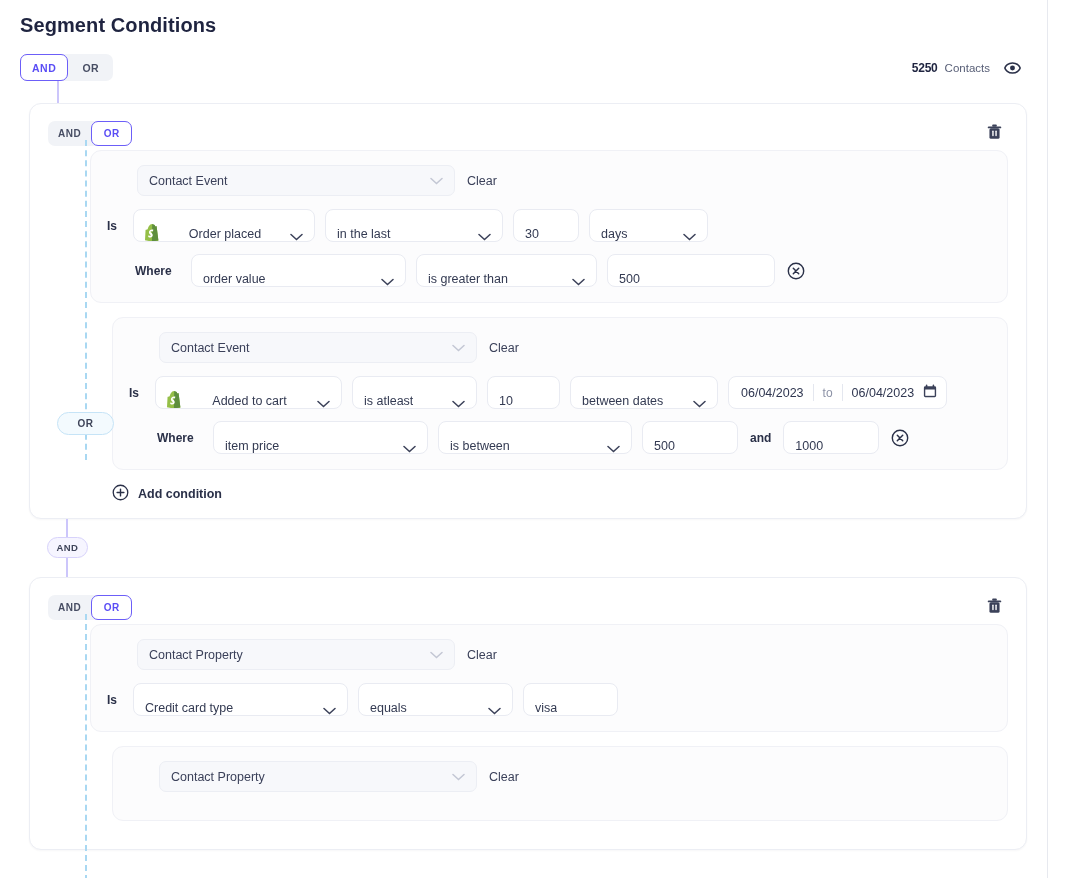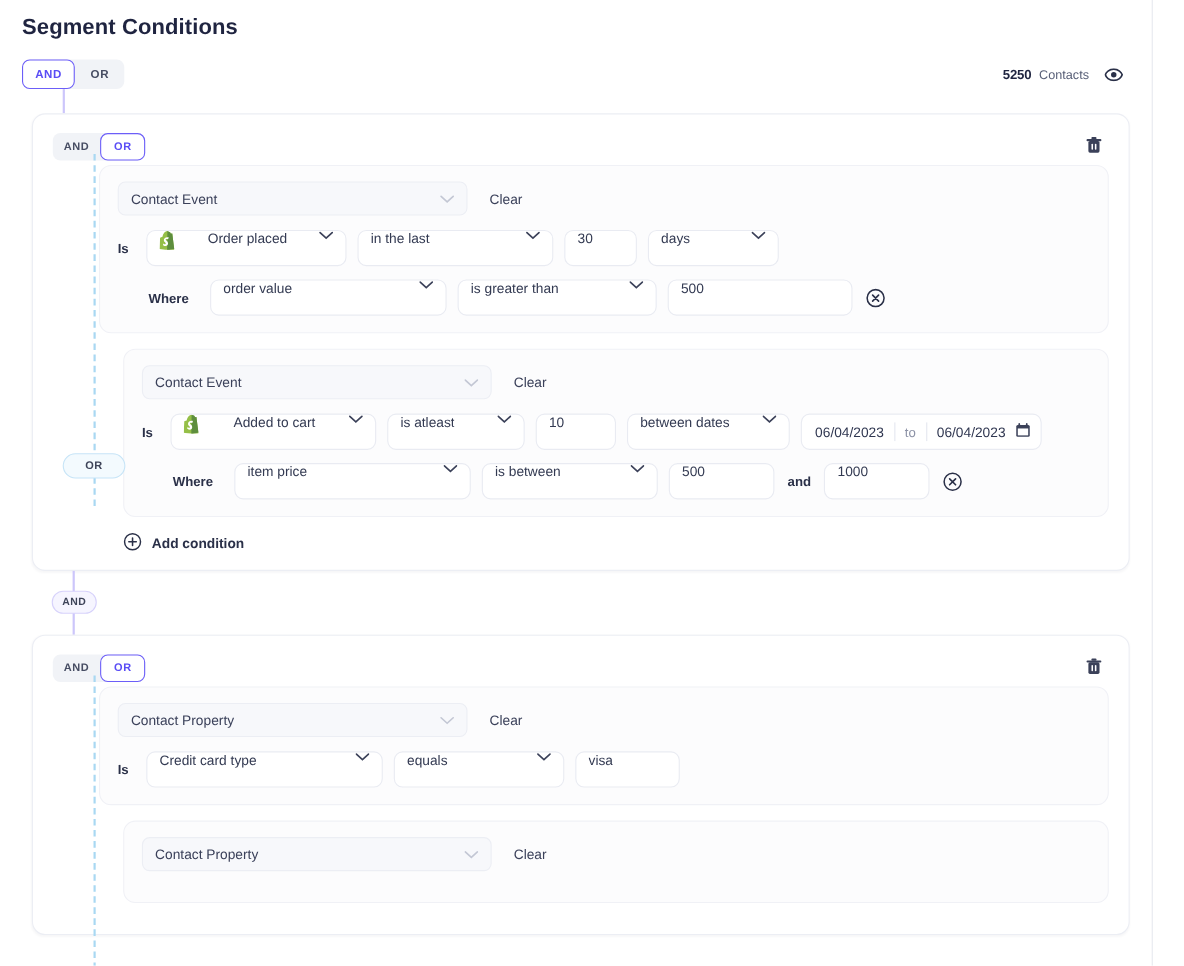--- a/index.html
+++ b/index.html
@@ -174,22 +174,23 @@
     border-radius: 11px;
     background: #fcfcfd;
     padding: 14px 16px 15px 16px;
     margin-bottom: 14px;
   }
   .cond-card.indent { margin-left: 22px; }
 
   .cond-top {
     display: flex;
     align-items: center;
-    gap: 20px;
+    gap: 12px;
     margin-bottom: 13px;
+    margin-left: 30px;
   }
 
   .entity-select {
     width: 318px;
     height: 31px;
     border: 1px solid #eceef4;
     background: #f7f8fb;
     border-radius: 7px;
     display: flex;
     align-items: center;
@@ -223,21 +224,21 @@
   }
   .row-label.where { min-width: 46px; margin-left: 28px; }
   .row-label.and-lbl { min-width: auto; margin: 0 2px; }
 
   .ctrl {
     height: 33px;
     border: 1px solid #e9ebf2;
     background: #ffffff;
     border-radius: 8px;
     display: flex;
-    align-items: flex-start;
+    align-items: flex-end;
     gap: 8px;
     padding: 0 11px;
     font-size: 12.5px;
     color: #333a52;
     cursor: pointer;
     white-space: nowrap;
   }
   .ctrl.select { justify-content: space-between; }
   .ctrl .cv { color: #3b4159; display: inline-flex; flex: 0 0 auto; }
   .ctrl .txt { overflow: hidden; text-overflow: ellipsis; }
@@ -538,21 +539,21 @@
 
                 <div class="ctrl select" style="width:215px">
                   <span class="txt">item price</span>
                   <span class="cv">
                     <svg width="13" height="8" viewBox="0 0 13 8">
                         <path d="M1 1.5 L6.5 6.5 L12 1.5" stroke="currentColor" stroke-width="1.5" fill="none" stroke-linecap="round"></path>
                       </svg>
                   </span>
                 </div>
 
-                <div class="ctrl select" style="width:160px">
+                <div class="ctrl select" style="width:194px">
                   <span class="txt">is between</span>
                   <span class="cv">
                     <svg width="13" height="8" viewBox="0 0 13 8">
                         <path d="M1 1.5 L6.5 6.5 L12 1.5" stroke="currentColor" stroke-width="1.5" fill="none" stroke-linecap="round"></path>
                       </svg>
                   </span>
                 </div>
 
                 <div class="ctrl" style="width:96px">
                   <span class="txt">500</span>

